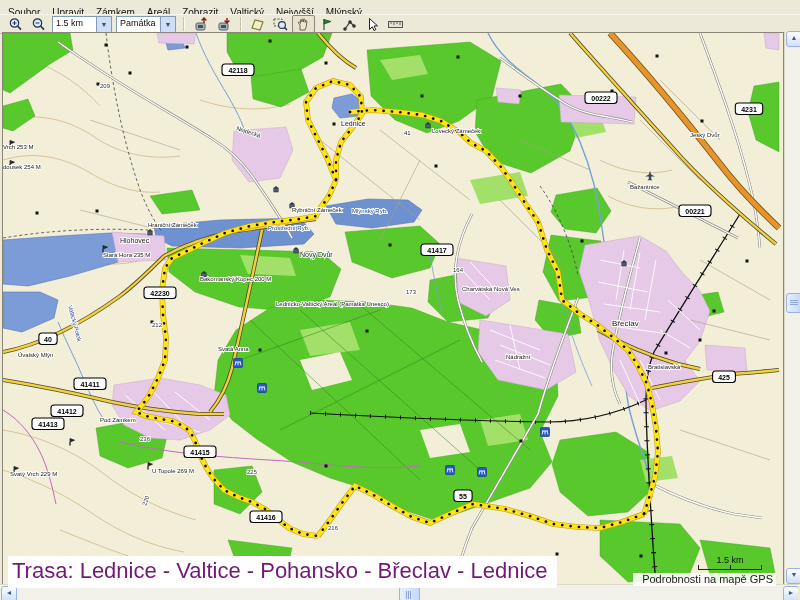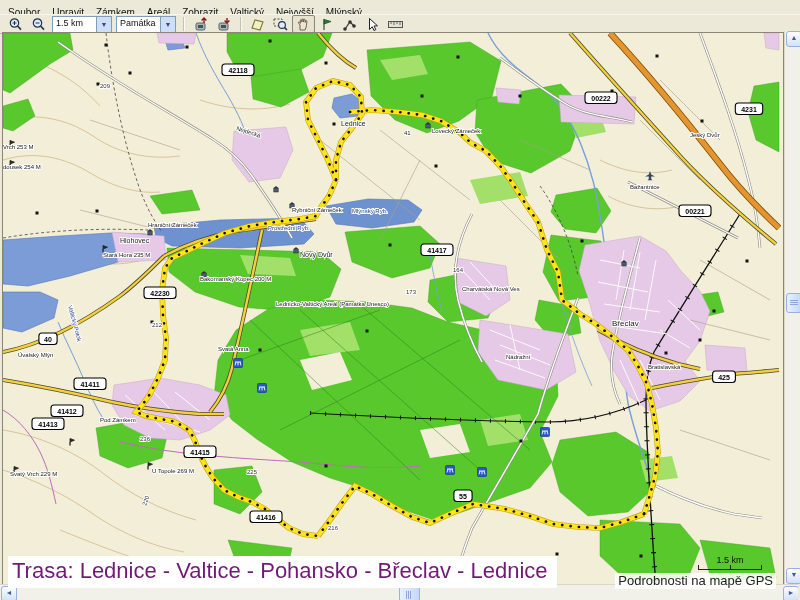--- a/index.html
+++ b/index.html
@@ -17,21 +17,21 @@
   .dd{height:15px;background:#fff;border:1px solid #7f9db9;display:flex;align-items:stretch;
       font-size:9px;color:#111;margin:0 2px}
   .dd .val{padding:1px 3px 0 3px;min-width:37px;white-space:nowrap}
   .dd .btn{width:14px;background:#cfddf5;border-left:1px solid #7f9db9;color:#2a4a9a;
            font-size:7px;display:flex;align-items:center;justify-content:center}
   .mapwrap{position:absolute;left:3px;top:33px;width:780px;height:551px;outline:1px solid #8a8676;background:#f2eed8}
   svg{display:block}
   .caption{position:absolute;left:8px;top:556px;background:#fff;color:#701a75;
            font-size:22px;padding:2px 9px 4px 4px;white-space:nowrap;z-index:5}
   .statusnote{position:absolute;right:24px;top:573px;background:rgba(255,255,255,.88);
-              font-size:13px;padding:0 3px 1px 3px;color:#222;z-index:5}
+              font-size:11px;padding:0 3px 1px 9px;color:#222;z-index:5}
   .scalebar{position:absolute;left:698px;top:555px;width:64px;text-align:center;
             font-size:9px;color:#111;z-index:4}
   .scalebar .bar{margin-top:0;height:4px;border-left:1px solid #222;border-right:1px solid #222;
                  border-bottom:1px solid #222;position:relative}
   .scalebar .bar i{position:absolute;left:50%;top:0;width:1px;height:4px;background:#222}
   
   .vsb{position:absolute;left:784px;top:31px;width:16px;height:553px;background:#f1f0e9;border-left:1px solid #dcd8c8}
   .hsb{position:absolute;left:0;top:584px;width:798px;height:16px;background:#f1f0e9;border-top:1px solid #dcd8c8}
   .sbtn{position:absolute;width:14px;height:14px;background:linear-gradient(#fefefe,#d2e0f8);
         border:1px solid #96b2e2;border-radius:3px;color:#3a5aa0;font-size:7px;line-height:12px;text-align:center}

